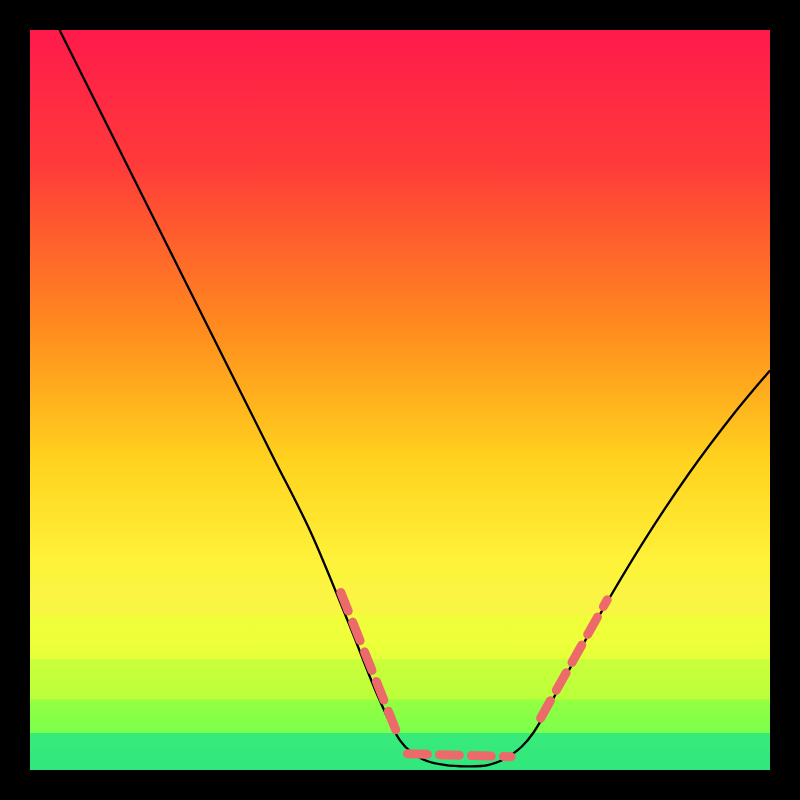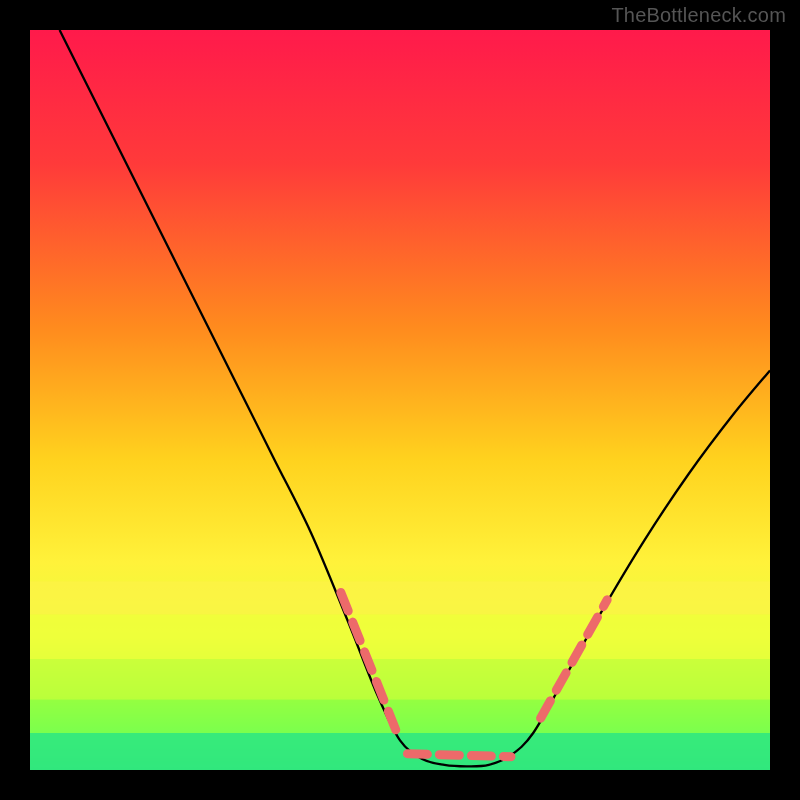--- a/index.html
+++ b/index.html
@@ -56,14 +56,13 @@
       <rect x="30" y="581.3" width="740" height="33.3" fill="#fff24a" fill-opacity="0.6"></rect>
       <rect x="30" y="614.6" width="740" height="44.4" fill="#f2ff3a" fill-opacity="0.62"></rect>
       <rect x="30" y="659" width="740" height="40.7" fill="#c6ff3a" fill-opacity="0.62"></rect>
       <rect x="30" y="699.7" width="740" height="33.3" fill="#8dff44" fill-opacity="0.64"></rect>
       <rect x="30" y="733" width="740" height="37" fill="#34e87d" fill-opacity="0.9"></rect>
       <path d="M 59.6 30 C 64.53333333333333 39.86666666666666 78.10000000000001 66.99999999999996 89.2 89.19999999999996 C 100.3 111.39999999999996 113.86666666666667 138.53333333333336 126.2 163.20000000000005 C 138.53333333333333 187.86666666666673 150.86666666666665 212.53333333333336 163.2 237.20000000000002 C 175.53333333333333 261.8666666666667 187.86666666666667 286.5333333333333 200.20000000000002 311.2 C 212.53333333333336 335.8666666666667 224.86666666666667 360.5333333333333 237.20000000000002 385.2 C 249.53333333333336 409.8666666666667 261.86666666666673 434.5333333333334 274.20000000000005 459.20000000000005 C 286.53333333333336 483.8666666666667 298.8666666666667 506.0666666666666 311.2 533.1999999999999 C 323.5333333333333 560.3333333333333 337.1 594.8666666666667 348.2 622 C 359.29999999999995 649.1333333333333 369.16666666666663 676.2666666666667 377.79999999999995 696 C 386.4333333333333 715.7333333333333 392.59999999999997 729.9166666666666 400 740.4 C 407.40000000000003 750.8833333333333 414.80000000000007 754.8299999999999 422.20000000000005 758.9 C 429.6 762.97 437.00000000000006 763.5866666666667 444.40000000000003 764.82 C 451.8 766.0533333333334 459.2 766.3 466.59999999999997 766.3 C 473.99999999999994 766.3 481.4 766.6700000000001 488.8 764.82 C 496.20000000000005 762.97 503.6 760.5033333333333 511 755.1999999999999 C 518.4 749.8966666666665 524.5666666666667 745.3333333333333 533.2 733 C 541.8333333333334 720.6666666666667 551.6999999999999 700.9333333333334 562.8 681.2 C 573.9 661.4666666666667 586.2333333333333 638.0333333333334 599.8000000000001 614.6 C 613.3666666666668 591.1666666666666 629.4 564.0333333333333 644.1999999999999 540.5999999999999 C 658.9999999999999 517.1666666666665 673.8 494.96666666666664 688.6 474 C 703.4000000000001 453.03333333333336 719.4333333333334 432.06666666666666 733 414.8 C 746.5666666666666 397.53333333333336 763.8333333333334 377.79999999999995 770 370.4" fill="none" stroke="#000000" stroke-width="2.3"></path>
       <path d="M 340.8 592.4 L 400 740.4" fill="none" stroke="#ed6a6a" stroke-width="9" stroke-linecap="round" stroke-dasharray="20 12"></path>
       <path d="M 407.40000000000003 753.72 L 511 756.68" fill="none" stroke="#ed6a6a" stroke-width="9" stroke-linecap="round" stroke-dasharray="20 12"></path>
       <path d="M 540.5999999999999 718.1999999999999 L 607.2 599.8000000000001" fill="none" stroke="#ed6a6a" stroke-width="9" stroke-linecap="round" stroke-dasharray="20 12"></path>
     </svg>
-  <div class="watermark">TheBottleneck.com</div>
 </div>
 
 </body></html>

